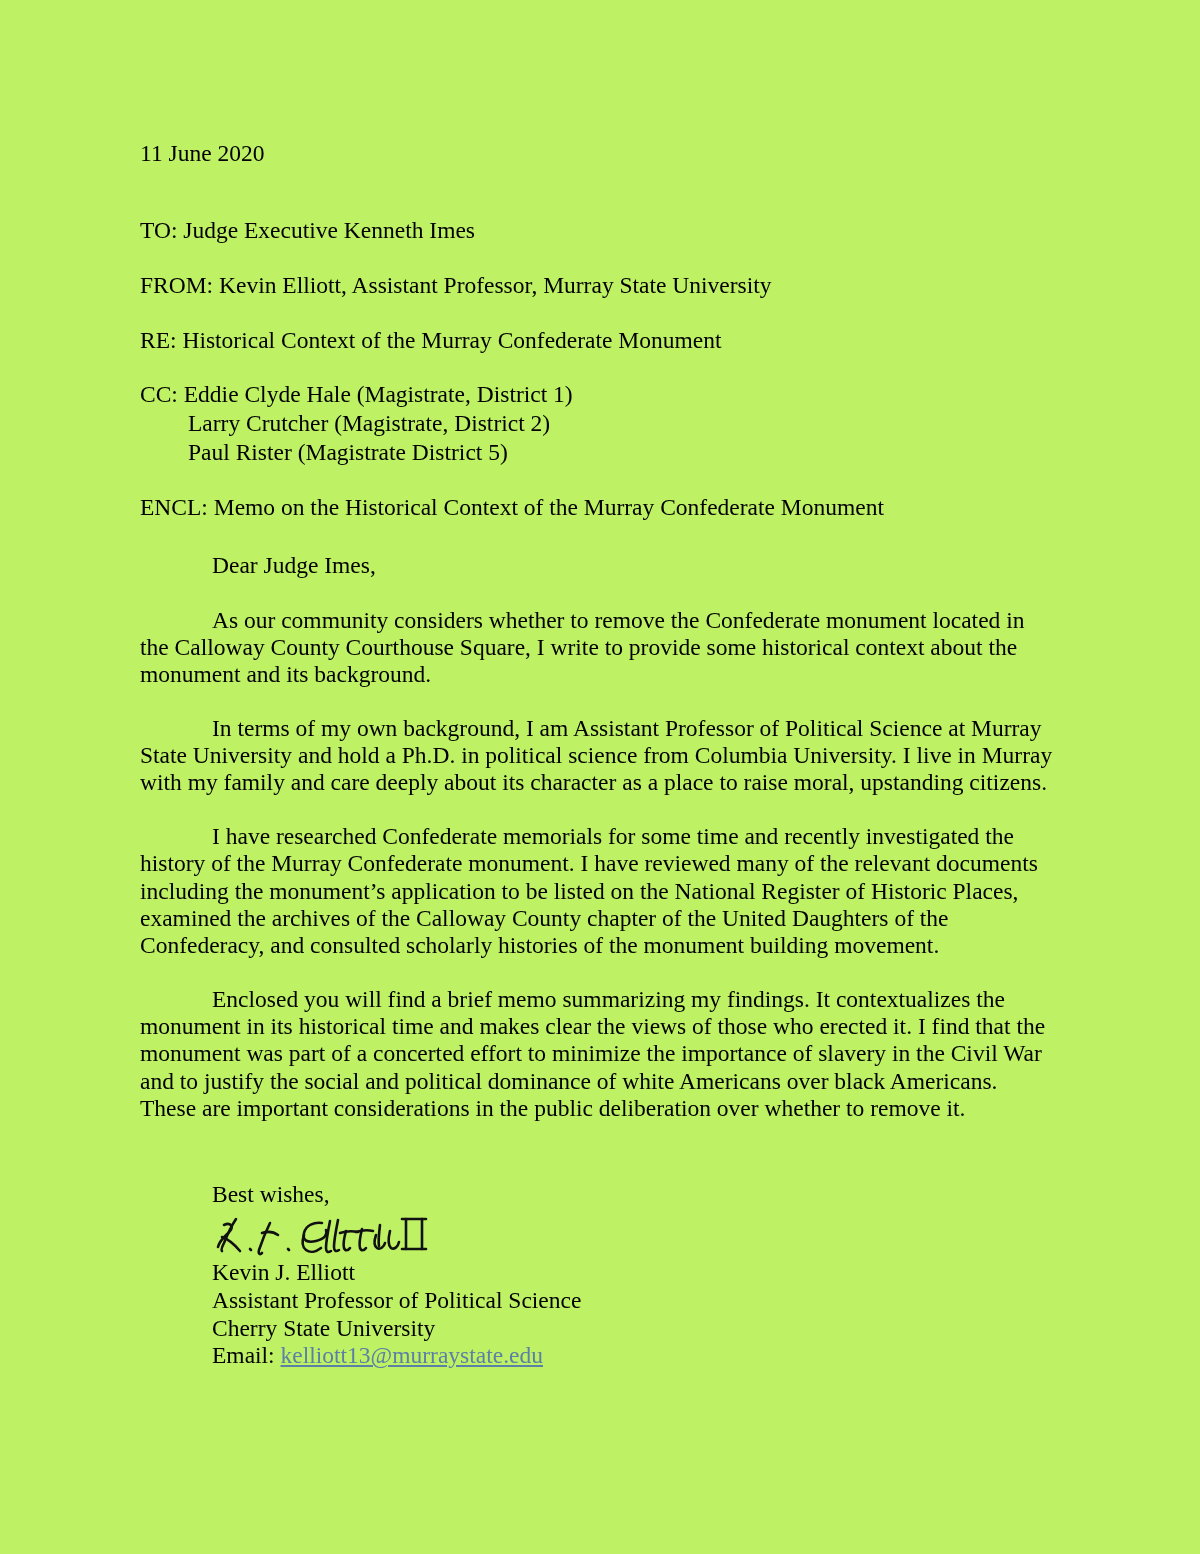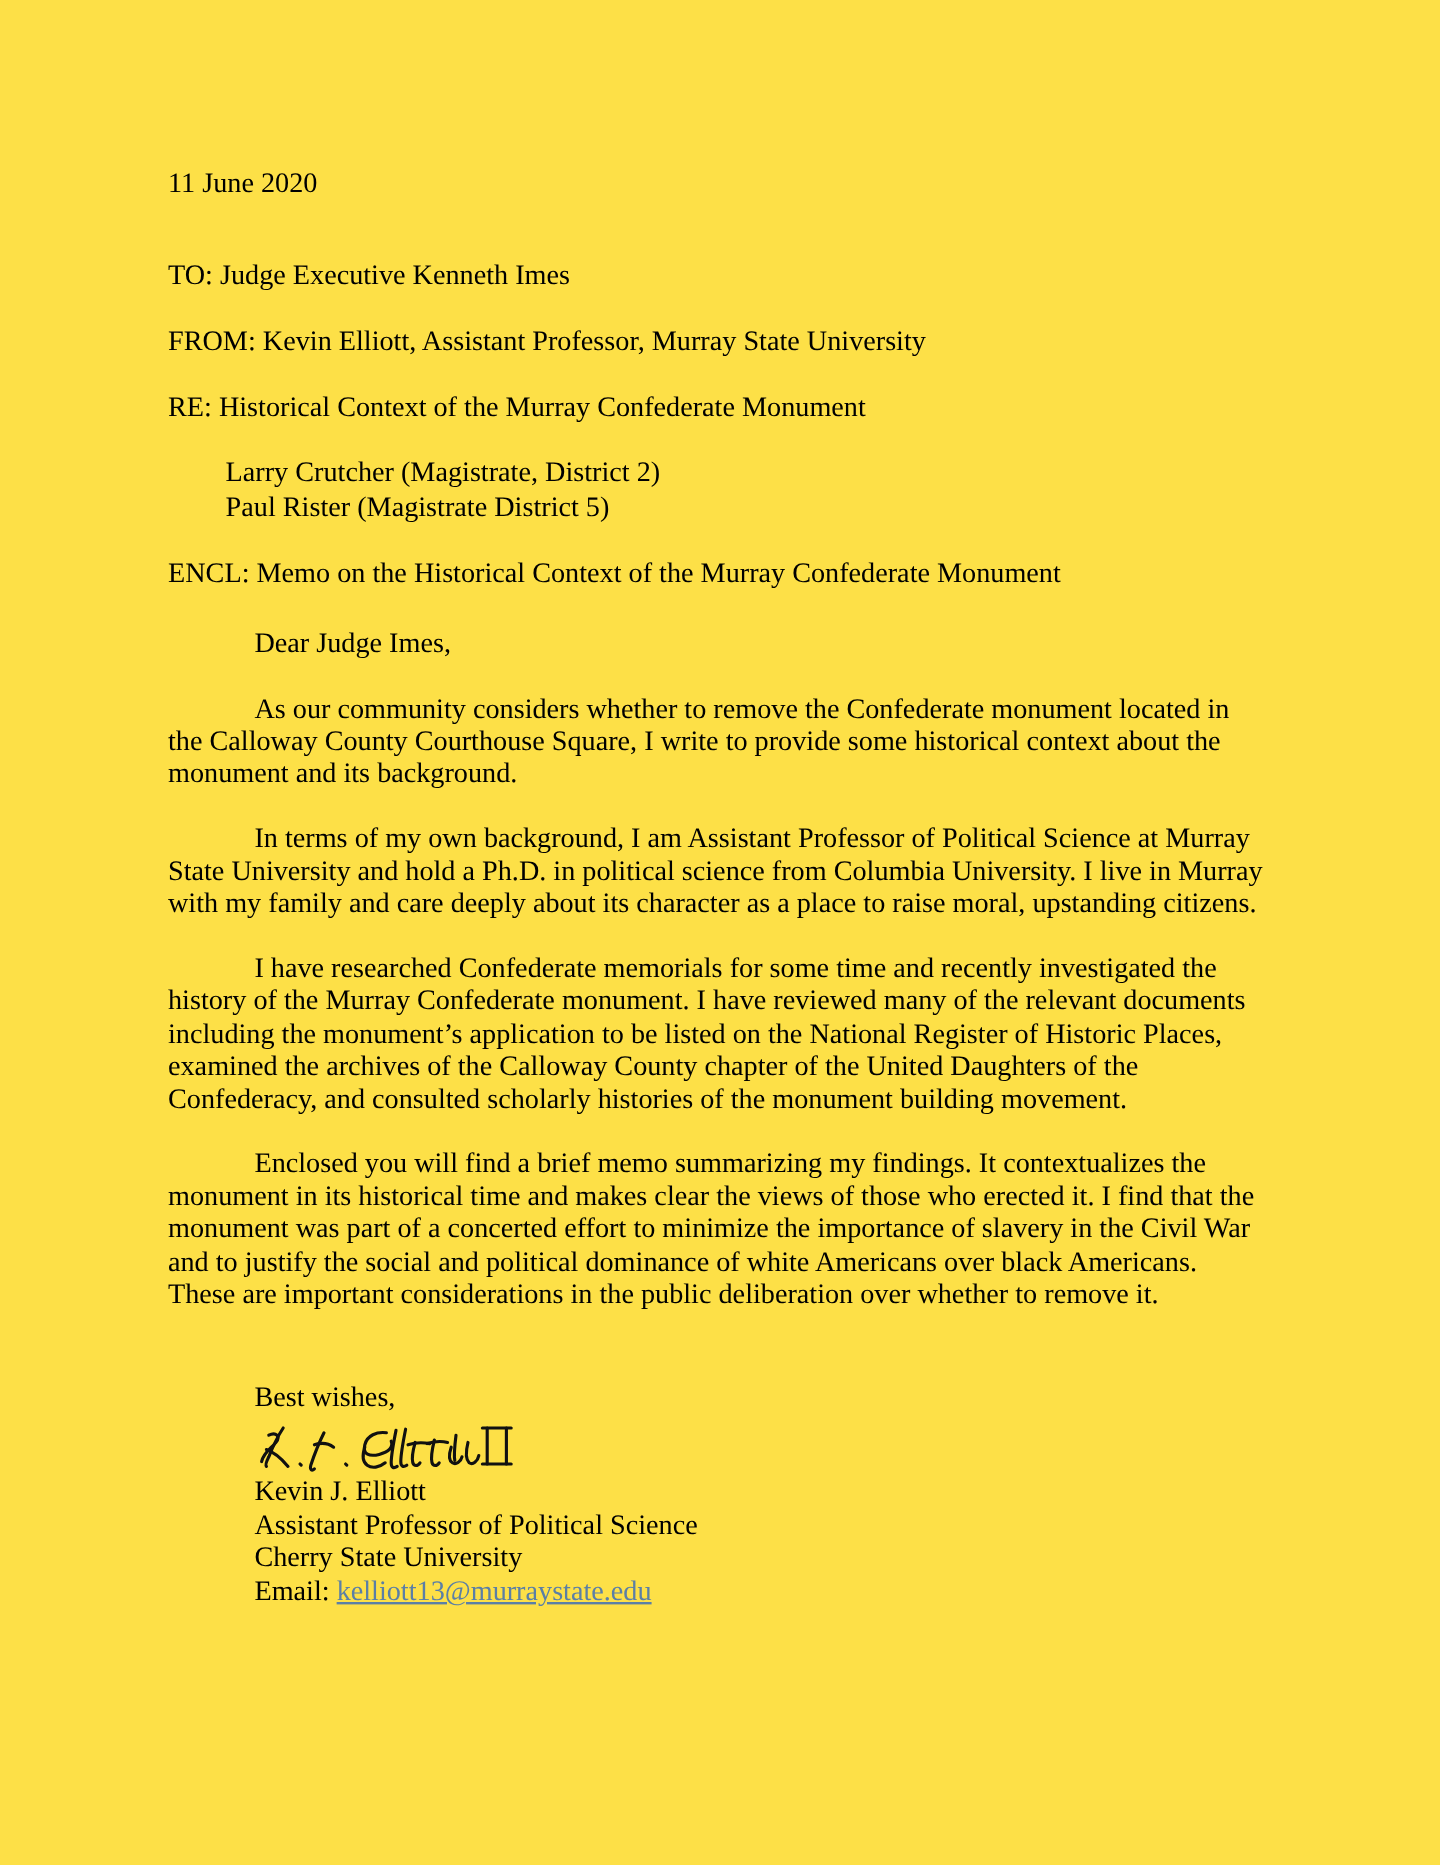--- a/index.html
+++ b/index.html
@@ -8,21 +8,21 @@
     background: #ffffff;
   }
   body {
     font-family: "Liberation Serif", "DejaVu Serif", serif;
     color: #000000;
   }
   .page {
     position: relative;
     width: 1200px;
     height: 1554px;
-    background: #fde047;
+    background: #bef264;
     overflow: hidden;
   }
   .sheet {
     position: absolute;
     left: 140px;
     top: 138px;
     width: 918px;
   }
   .date-line {
     font-size: 23.5px;
@@ -101,20 +101,21 @@
   <div class="sheet">
 
     <div class="date-line">11 June 2020</div>
 
     <div class="header-block">
       <div class="header-line">TO: Judge Executive Kenneth Imes</div>
       <div class="header-line">FROM: Kevin Elliott, Assistant Professor, Murray State University</div>
       <div class="header-line">RE: Historical Context of the Murray Confederate Monument</div>
 
       <div class="cc-block">
+        <div class="cc-line">CC: Eddie Clyde Hale (Magistrate, District 1)</div>
         <div class="cc-line cc-cont">Larry Crutcher (Magistrate, District 2)</div>
         <div class="cc-line cc-cont">Paul Rister (Magistrate District 5)</div>
       </div>
 
       <div class="header-line">ENCL: Memo on the Historical Context of the Murray Confederate Monument</div>
     </div>
 
     <div class="salutation">Dear Judge Imes,</div>
 
     <p class="body-par">As our community considers whether to remove the Confederate monument located in the Calloway County Courthouse Square, I write to provide some historical context about the monument and its background.</p>

